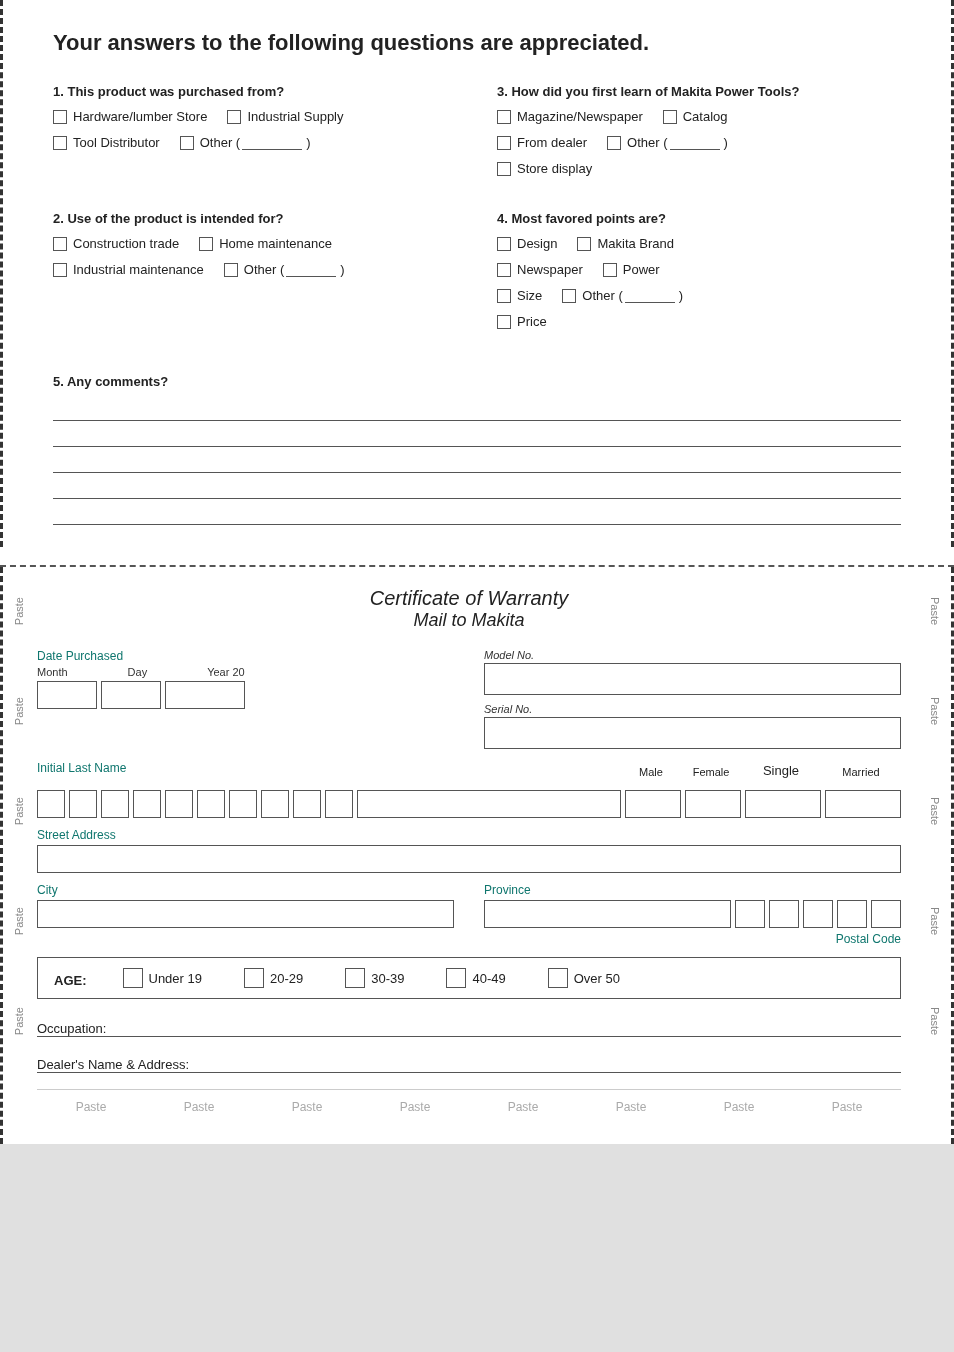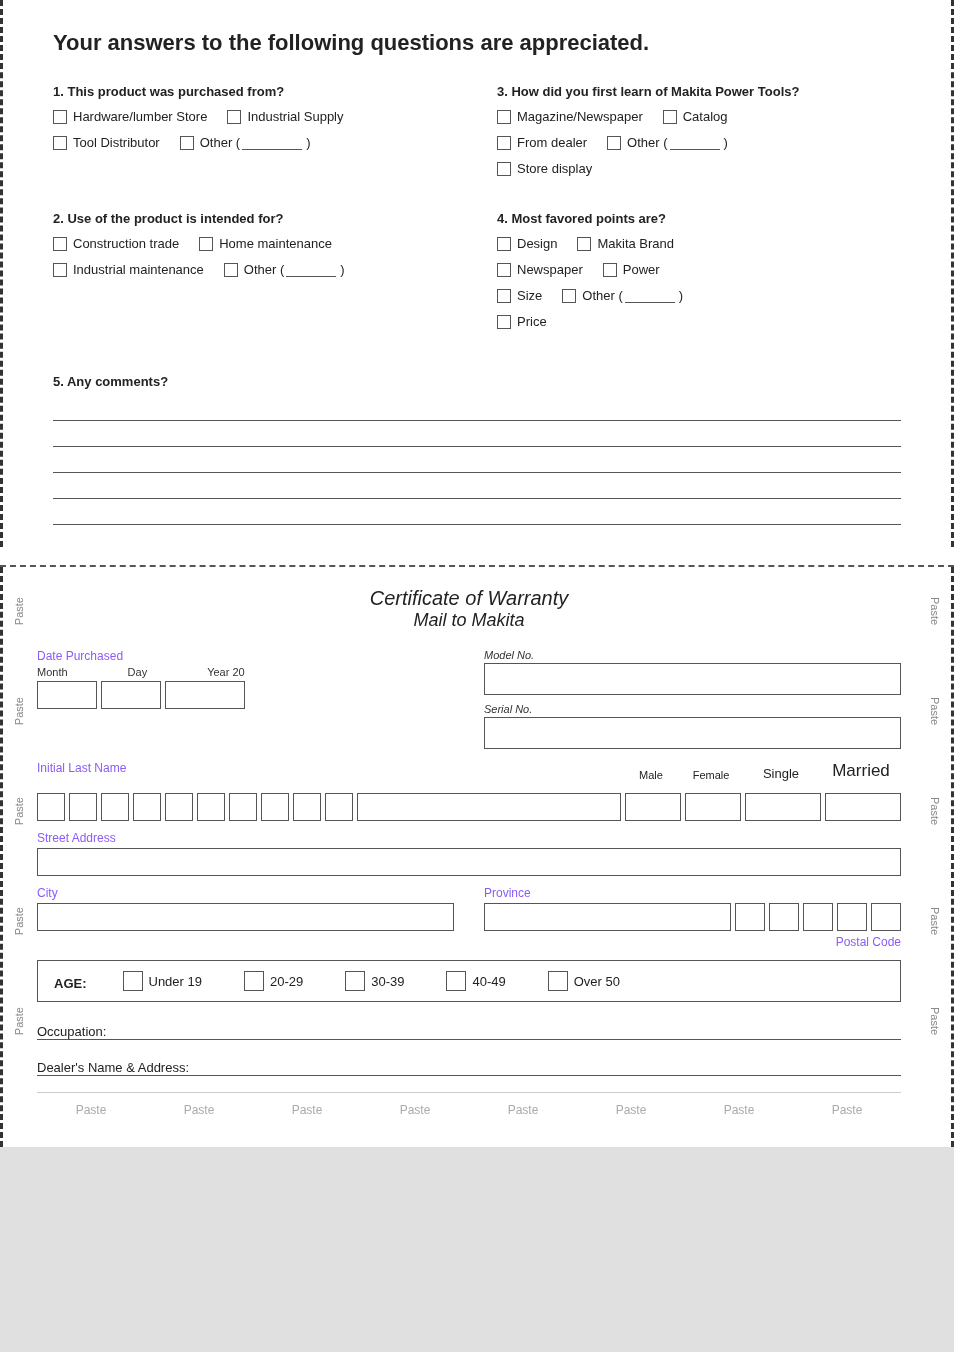--- a/index.html
+++ b/index.html
@@ -133,21 +133,21 @@
       font-style: italic;
     }
     .warranty-grid {
       display: grid;
       grid-template-columns: 1fr 1fr;
       gap: 0 30px;
       margin-bottom: 12px;
     }
     .field-label {
       font-size: 12px;
-      color: #8b5cf6;
+      color: #0f766e;
       margin-bottom: 3px;
     }
     .sub-labels {
       display: flex;
       gap: 30px;
       font-size: 11px;
       color: #333;
       margin-bottom: 3px;
     }
     .input-boxes-row {
@@ -427,21 +427,21 @@
     <div style="margin-bottom:10px;">
       <div class="warranty-grid">
         <div>
           <div class="field-label">Initial Last Name</div>
         </div>
         <div style="display:flex;justify-content:flex-end;align-items:flex-end;">
           <div style="display:flex;gap:0;align-items:flex-end;">
             <span style="font-size:11px;width:60px;text-align:center;">Male</span>
             <span style="font-size:11px;width:60px;text-align:center;">Female</span>
             <span style="font-size:13px;width:80px;text-align:center;">Single</span>
-            <span style="font-size:17px;width:80px;text-align:center;">Married</span>
+            <span style="font-size:11px;width:80px;text-align:center;">Married</span>
           </div>
         </div>
       </div>
 
       <div style="display:flex;gap:4px;width:100%;">
 
         <span class="input-box" style="width:28px;"></span>
 
         <span class="input-box" style="width:28px;"></span>
         <span class="input-box" style="width:28px;"></span>

